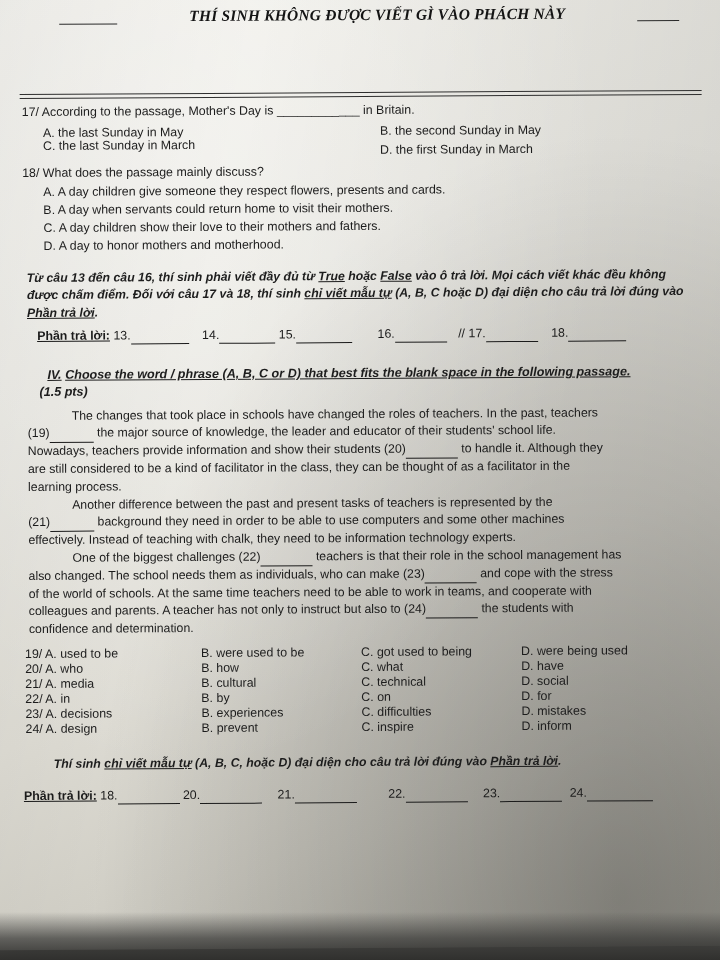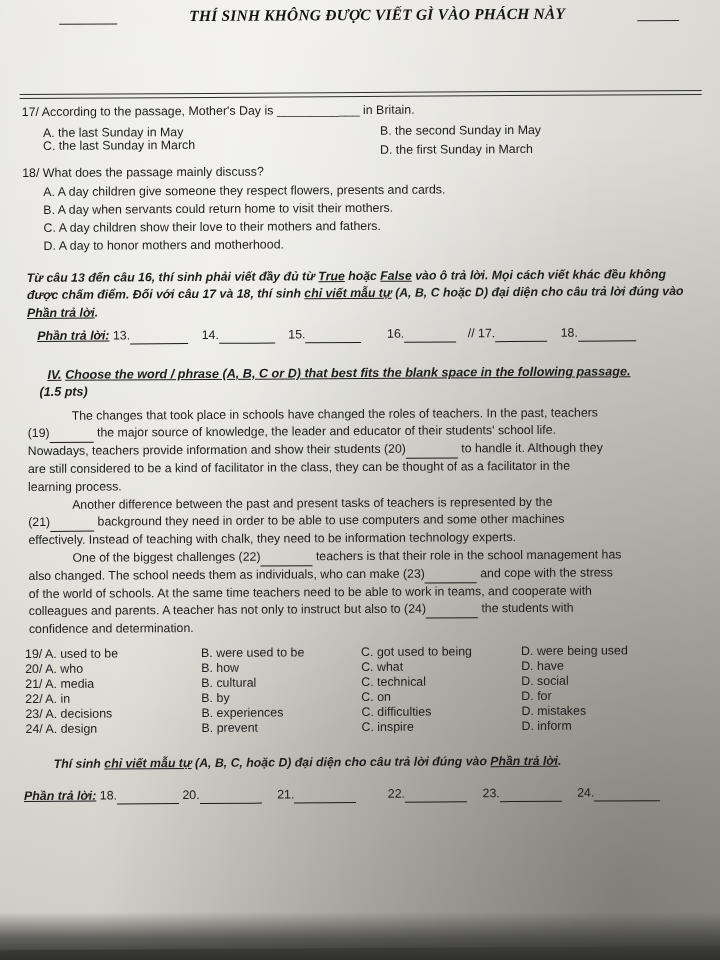--- a/index.html
+++ b/index.html
@@ -88,21 +88,21 @@
 
   
   .blk {
     position: absolute;
     font-size: 12.4px;
     line-height: 17.4px;
     color: #1b1b1b;
   }
   .q-line { position: absolute; font-size: 12.4px; }
   .opt { position: absolute; font-size: 12.4px; }
-  .ital { font-style: italic; }
+  .ital { }
   .bold { font-weight: bold; }
   .und { text-decoration: underline; }
   .fill {
     display: inline-block;
     border-bottom: 1.1px solid #1b1b1b;
     vertical-align: bottom;
   }
 
   .para {
     position: absolute;
@@ -167,21 +167,21 @@
     <div class="note bold" style="top:268px; left:28px; width:668px;">
       <span>Từ câu 13 đến câu 16, thí sinh phải viết đầy đủ từ </span><span class="und">True</span><span> hoặc </span><span class="und">False</span><span> vào ô trả lời. Mọi cách viết khác đều</span>
       <span>không được chấm điểm. Đối với câu 17 và 18, thí sinh </span><span class="und">chỉ viết mẫu tự</span><span> (A, B, C hoặc D) đại diện cho câu</span>
       <span>trả lời đúng vào </span><span class="und">Phần trả lời</span><span>.</span>
     </div>
 
     <div class="blk" style="top:326px; left:38px;">
       <span class="bold ital und">Phần trả lời:</span>
       <span>13.</span><span class="fill" style="width:58px;"></span>
       <span style="margin-left:10px;">14.</span><span class="fill" style="width:56px;"></span>
-      <span style="margin-left:10px;">15.</span><span class="fill" style="width:56px;"></span>
+      <span style="">15.</span><span class="fill" style="width:56px;"></span>
       <span style="margin-left:22px;">16.</span><span class="fill" style="width:52px;"></span>
       <span style="margin-left:8px;">// 17.</span><span class="fill" style="width:52px;"></span>
       <span style="margin-left:10px;">18.</span><span class="fill" style="width:58px;"></span>
     </div>
 
     <div class="sec-title" style="top:366px; left:48px; width:654px;">
       <span class="und">IV.</span>
       <span class="und">Choose the word / phrase (A, B, C or D) that best fits the blank space in the following passage.</span>
     </div>
     <div class="sec-title" style="top:383px; left:40px;">(1.5 pts)</div>
@@ -269,19 +269,19 @@
       <span>Thí sinh </span><span class="und">chỉ viết mẫu tự</span><span> (A, B, C, hoặc D) đại diện cho câu trả lời đúng vào </span><span class="und">Phần trả lời</span><span>.</span>
     </div>
 
     <div class="blk" style="top:786px; left:22px;">
       <span class="bold ital und">Phần trả lời:</span>
       <span>18.</span><span class="fill" style="width:62px;"></span>
       <span style="margin-left:0;text-align:center;">20.</span><span class="fill" style="width:62px;"></span>
       <span style="margin-left:12px;">21.</span><span class="fill" style="width:62px;"></span>
       <span style="margin-left:28px;">22.</span><span class="fill" style="width:62px;"></span>
       <span style="margin-left:12px;">23.</span><span class="fill" style="width:62px;"></span>
-      <span style="margin-left:12px;">24.</span><span class="fill" style="width:66px;"></span>
+      <span style="margin-left:4px;">24.</span><span class="fill" style="width:66px;"></span>
     </div>
 
   </div>
 
   <div class="bottom-shadow"></div>
 </div>
 
 </body></html>

